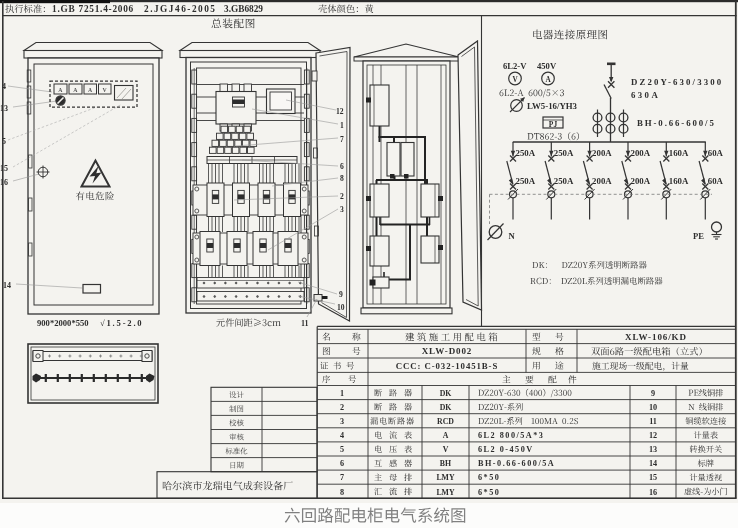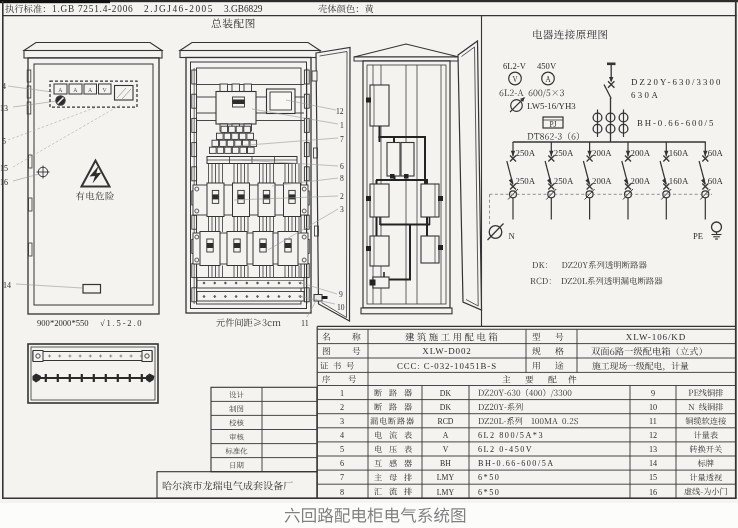--- a/index.html
+++ b/index.html
@@ -1,14 +1,14 @@
 <!DOCTYPE html>
 <html><head><meta charset="utf-8"><style>
 html,body{margin:0;padding:0;background:#fcfcfb;}
-#page{position:relative;width:738px;height:528px;overflow:hidden;font-family:"Liberation Sans",sans-serif;}
+#page{position:relative;width:738px;height:528px;overflow:hidden;font-family:"Liberation Sans",sans-serif;font-weight:bold;}
 svg{display:block;}
 </style></head><body>
 <div id="page">
 <svg width="738" height="528" viewBox="0 0 738 528">
 <defs>
 <path id="g6267" d="M660 817L555 830C554 751 554 673 550 598L405 598L406 595L414 568L549 568C545 501 539 437 529 376C499 390 464 404 425 417L415 406C448 386 486 359 521 330C489 167 425 30 296 -62L309 -79C457 5 533 132 574 282C614 242 648 200 664 161C731 125 757 239 589 343C603 414 611 490 616 568L754 568C752 313 760 46 866 -45C897 -73 934 -88 954 -66C964 -55 960 -36 941 -7L953 130L940 132C932 98 923 64 912 33C908 21 904 19 894 28C819 95 811 370 819 556C840 559 855 565 861 572L782 639L745 598L618 598C621 661 623 726 624 791C649 794 658 803 660 817ZM332 665L292 608L253 608L253 800C278 803 288 812 290 827L191 838L191 608L44 608L52 579L191 579L191 373C127 348 74 329 44 320L83 240C93 244 101 254 103 266L191 315L191 20C191 7 187 3 172 3C157 3 83 9 83 9L83 -8C117 -12 136 -19 147 -31C158 -41 162 -59 164 -78C244 -70 253 -38 253 15L253 350L402 438L397 453L253 396L253 579L380 579C394 579 403 584 406 595C379 625 332 665 332 665Z"></path>
 <path id="g884c" d="M289 835C240 754 141 634 48 558L59 545C170 608 280 704 341 775C364 770 373 774 379 784ZM432 746L439 716L899 716C912 716 922 721 925 732C893 763 839 804 839 804L793 746ZM296 628C243 523 136 372 30 274L41 262C97 299 151 345 200 392L200 -79L212 -79C238 -79 264 -63 266 -57L266 429C282 432 292 439 296 447L265 459C299 497 329 534 352 567C376 563 384 567 390 577ZM377 516L385 487L711 487L711 30C711 14 704 8 682 8C655 8 514 18 514 18L514 2C574 -5 608 -14 627 -25C644 -35 653 -53 655 -74C762 -65 777 -25 777 27L777 487L943 487C957 487 967 492 969 502C937 533 883 575 883 575L836 516Z"></path>
 <path id="g6807" d="M554 350L455 386C434 278 383 123 309 22L321 10C417 100 482 236 516 335C541 334 550 340 554 350ZM757 375L743 368C806 278 887 139 901 34C976 -31 1027 162 757 375ZM822 799L777 743L418 743L426 713L877 713C891 713 901 718 903 729C872 759 822 799 822 799ZM874 567L827 507L362 507L370 478L613 478L613 23C613 10 608 4 591 4C571 4 473 12 473 12L473 -3C517 -9 542 -17 556 -28C568 -38 574 -57 576 -75C665 -66 677 -29 677 21L677 478L932 478C946 478 956 483 959 494C926 525 874 567 874 567ZM328 665L283 607L249 607L249 799C275 803 283 812 285 827L186 838L186 607L44 607L52 578L169 578C143 423 97 268 23 148L38 136C101 210 150 295 186 389L186 -76L200 -76C222 -76 249 -61 249 -52L249 459C280 416 312 358 320 312C382 260 441 391 249 482L249 578L383 578C397 578 406 583 409 594C378 624 328 665 328 665Z"></path>
 <path id="g51c6" d="M609 847L597 839C632 799 666 732 666 677C730 618 801 762 609 847ZM77 795L66 787C112 748 166 680 180 624C252 576 304 727 77 795ZM103 216C92 216 60 216 60 216L60 193C80 191 94 190 108 180C129 166 136 91 123 -8C124 -38 135 -57 153 -57C187 -57 205 -31 207 10C211 90 182 134 182 178C182 203 188 236 197 270C212 323 297 585 342 725L323 729C143 275 143 275 127 238C118 217 114 216 103 216ZM864 704L818 645L474 645L469 647C491 697 508 746 522 788C549 788 557 795 561 806L453 837C424 691 356 480 258 338L271 329C321 381 364 442 400 506L400 -79L410 -79C442 -79 462 -63 462 -57L462 -4L941 -4C955 -4 966 1 968 12C935 43 882 85 882 85L835 25L701 25L701 209L898 209C912 209 921 214 924 225C892 256 840 298 840 298L795 239L701 239L701 410L898 410C912 410 921 415 924 426C892 457 840 499 840 499L795 440L701 440L701 615L924 615C938 615 947 620 950 631C918 662 864 704 864 704ZM462 25L462 209L637 209L637 25ZM462 239L462 410L637 410L637 239ZM462 440L462 615L637 615L637 440Z"></path>
 <path id="gff1a" d="M232 34C268 34 294 62 294 94C294 129 268 155 232 155C196 155 170 129 170 94C170 62 196 34 232 34ZM232 436C268 436 294 464 294 496C294 531 268 557 232 557C196 557 170 531 170 496C170 464 196 436 232 436Z"></path>

